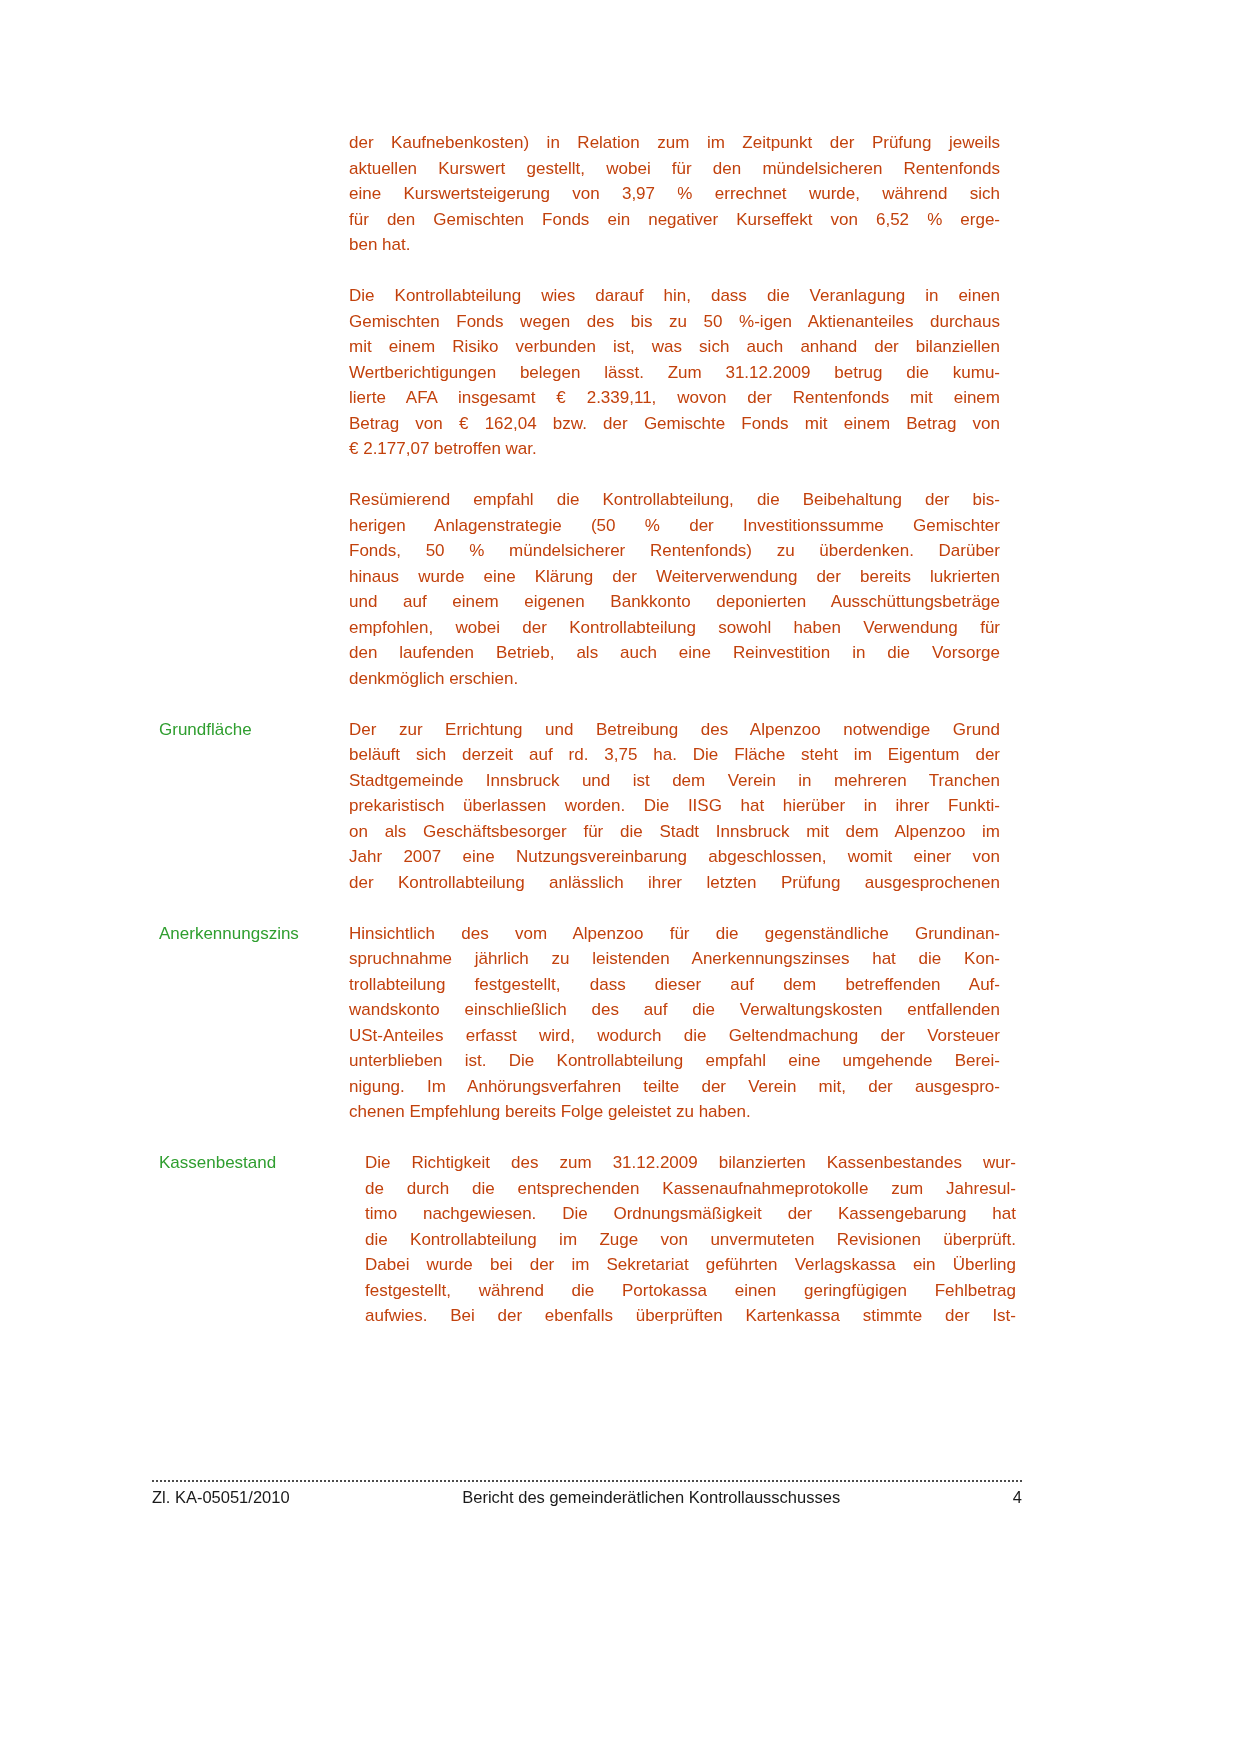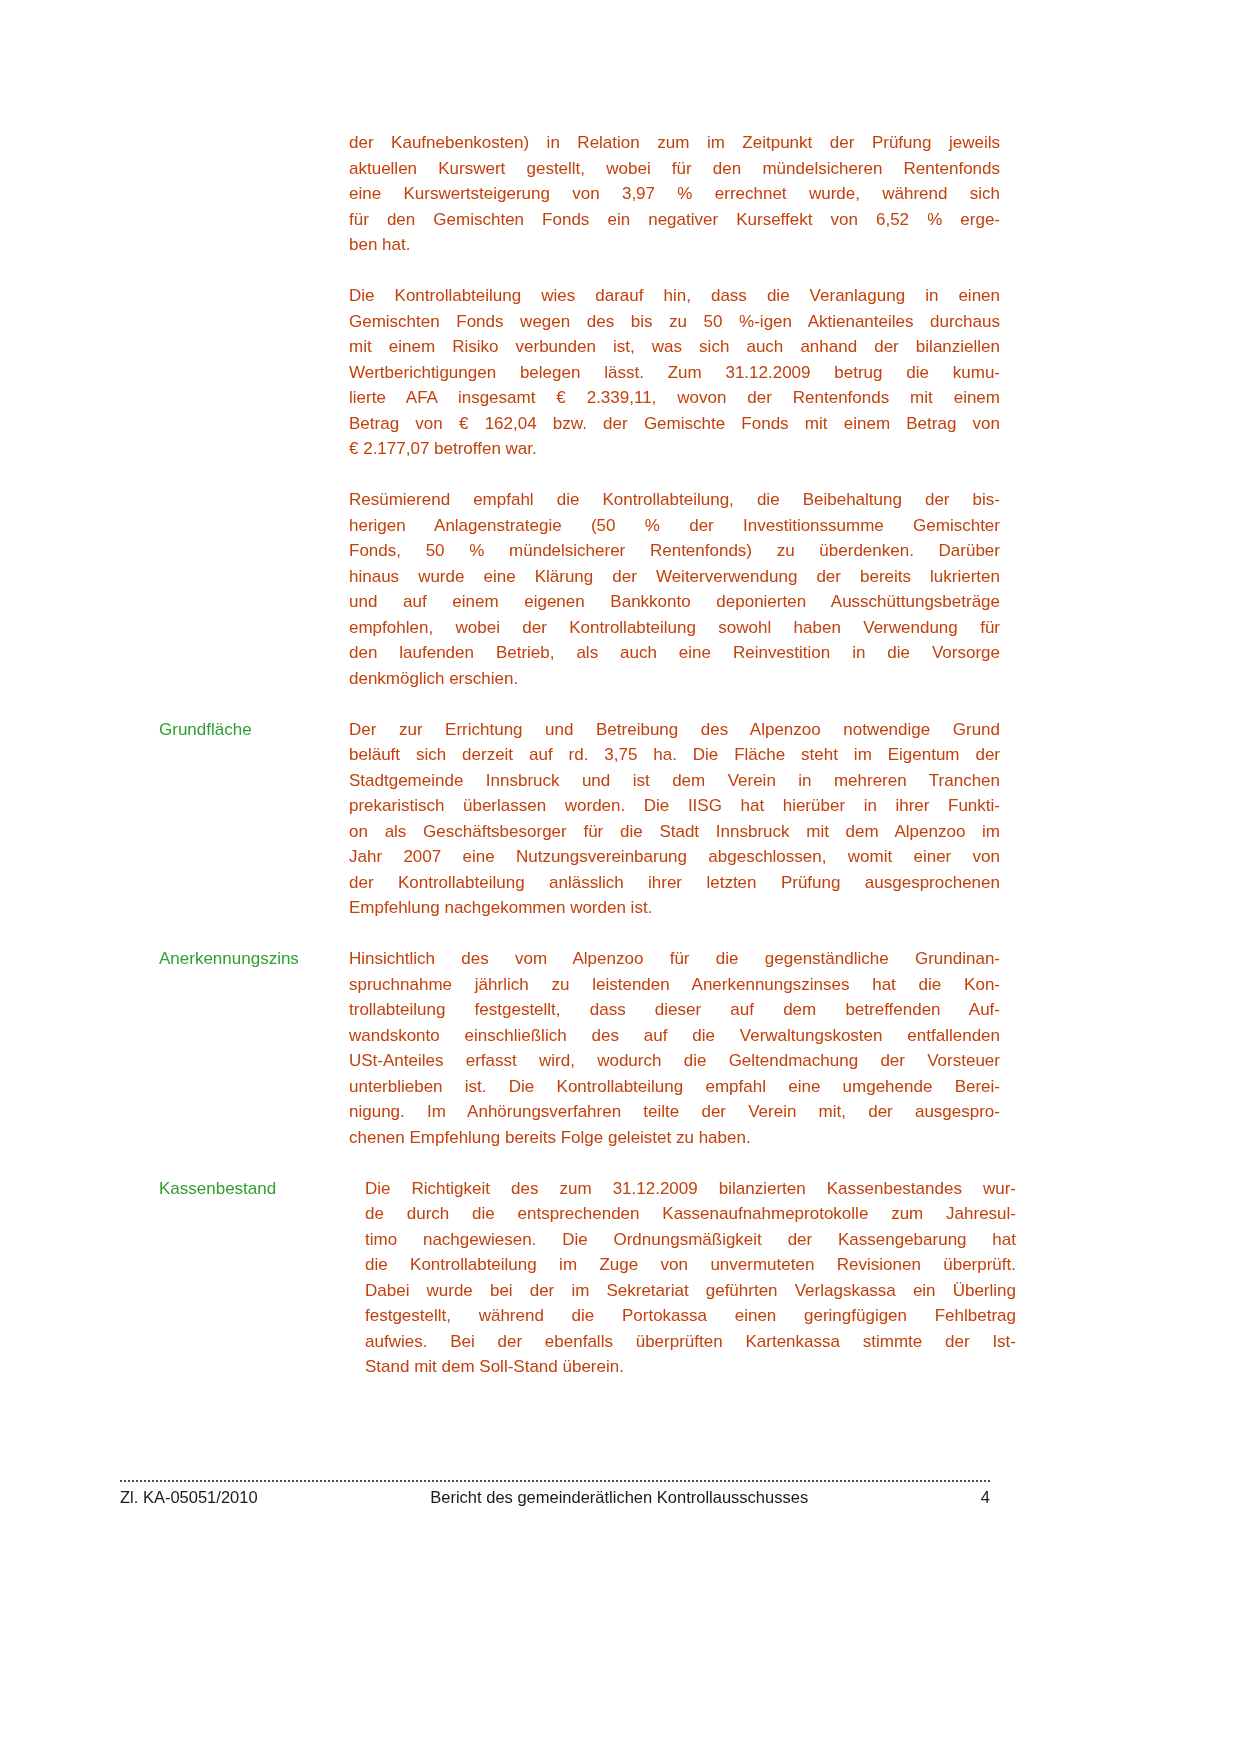--- a/index.html
+++ b/index.html
@@ -47,21 +47,21 @@
   .line {
     text-align: justify;
     text-align-last: justify;
     white-space: normal;
   }
   .line.last {
     text-align-last: left;
   }
   .footer {
     position: absolute;
-    left: 120px;
+    left: 152px;
     width: 870px;
     top: 1480px;
     border-top: 2px dotted #4c4c4c;
     padding-top: 4px;
     display: flex;
     justify-content: space-between;
     align-items: baseline;
     font-size: 16.5px;
     line-height: 22px;
     color: #1a1a1a;
@@ -115,21 +115,20 @@
       <div class="section">
         <div class="label">Grundfläche</div>
         <div class="para">
           <div class="line">Der zur Errichtung und Betreibung des Alpenzoo notwendige Grund</div>
           <div class="line">beläuft sich derzeit auf rd. 3,75 ha. Die Fläche steht im Eigentum der</div>
           <div class="line">Stadtgemeinde Innsbruck und ist dem Verein in mehreren Tranchen</div>
           <div class="line">prekaristisch überlassen worden. Die IISG hat hierüber in ihrer Funkti-</div>
           <div class="line">on als Geschäftsbesorger für die Stadt Innsbruck mit dem Alpenzoo im</div>
           <div class="line">Jahr 2007 eine Nutzungsvereinbarung abgeschlossen, womit einer von</div>
           <div class="line">der Kontrollabteilung anlässlich ihrer letzten Prüfung ausgesprochenen</div>
-          <div class="line last">Empfehlung nachgekommen worden ist.</div>
         </div>
       </div>
       <div class="section">
         <div class="label">Anerkennungszins</div>
         <div class="para">
           <div class="line">Hinsichtlich des vom Alpenzoo für die gegenständliche Grundinan-</div>
           <div class="line">spruchnahme jährlich zu leistenden Anerkennungszinses hat die Kon-</div>
           <div class="line">trollabteilung festgestellt, dass dieser auf dem betreffenden Auf-</div>
           <div class="line">wandskonto einschließlich des auf die Verwaltungskosten entfallenden</div>
           <div class="line">USt-Anteiles erfasst wird, wodurch die Geltendmachung der Vorsteuer</div>
@@ -141,21 +140,20 @@
       <div class="section">
         <div class="label">Kassenbestand</div>
         <div class="para">
           <div class="line">Die Richtigkeit des zum 31.12.2009 bilanzierten Kassenbestandes wur-</div>
           <div class="line">de durch die entsprechenden Kassenaufnahmeprotokolle zum Jahresul-</div>
           <div class="line">timo nachgewiesen. Die Ordnungsmäßigkeit der Kassengebarung hat</div>
           <div class="line">die Kontrollabteilung im Zuge von unvermuteten Revisionen überprüft.</div>
           <div class="line">Dabei wurde bei der im Sekretariat geführten Verlagskassa ein Überling</div>
           <div class="line">festgestellt, während die Portokassa einen geringfügigen Fehlbetrag</div>
           <div class="line">aufwies. Bei der ebenfalls überprüften Kartenkassa stimmte der Ist-</div>
-          <div class="line last">Stand mit dem Soll-Stand überein.</div>
         </div>
       </div>
     </main>
 
   <footer class="footer">
     <span class="f-left">Zl. KA-05051/2010</span>
     <span class="f-center">Bericht des gemeinderätlichen Kontrollausschusses</span>
     <span class="f-right">4</span>
   </footer>
 

